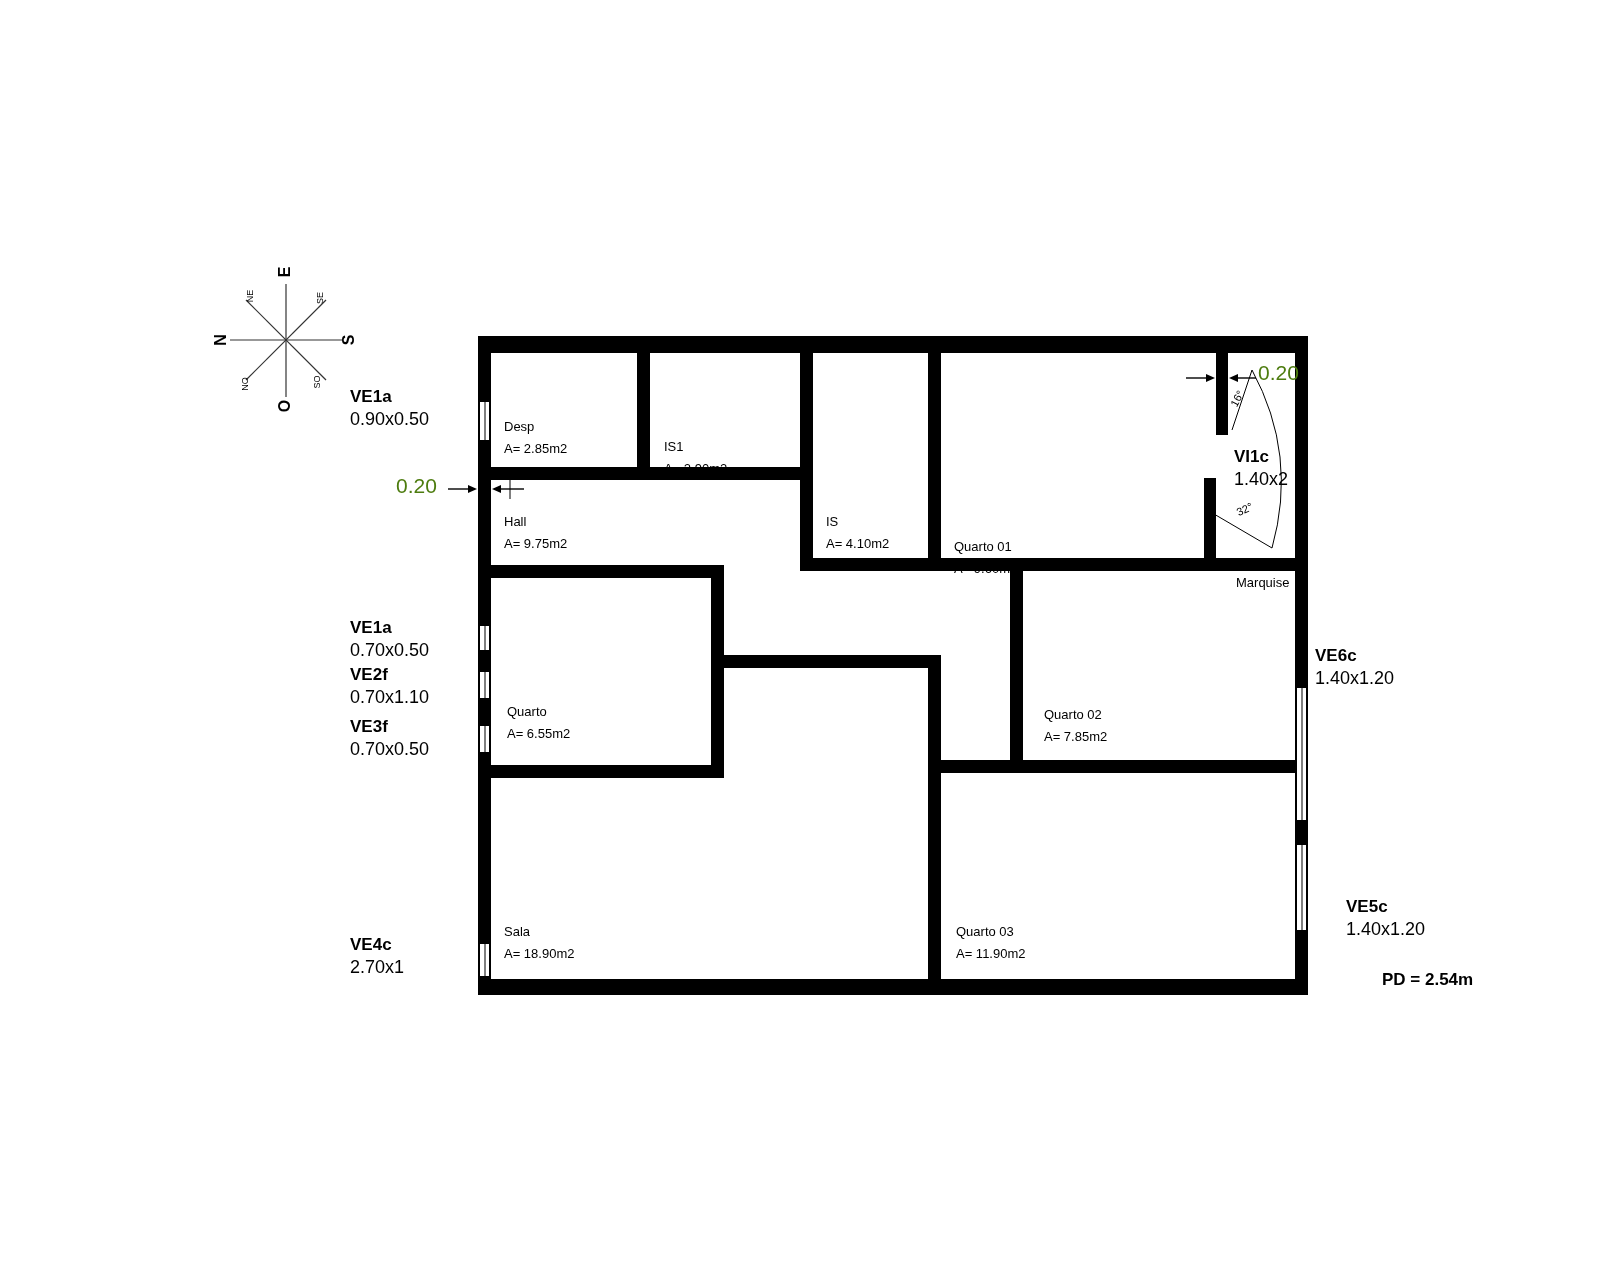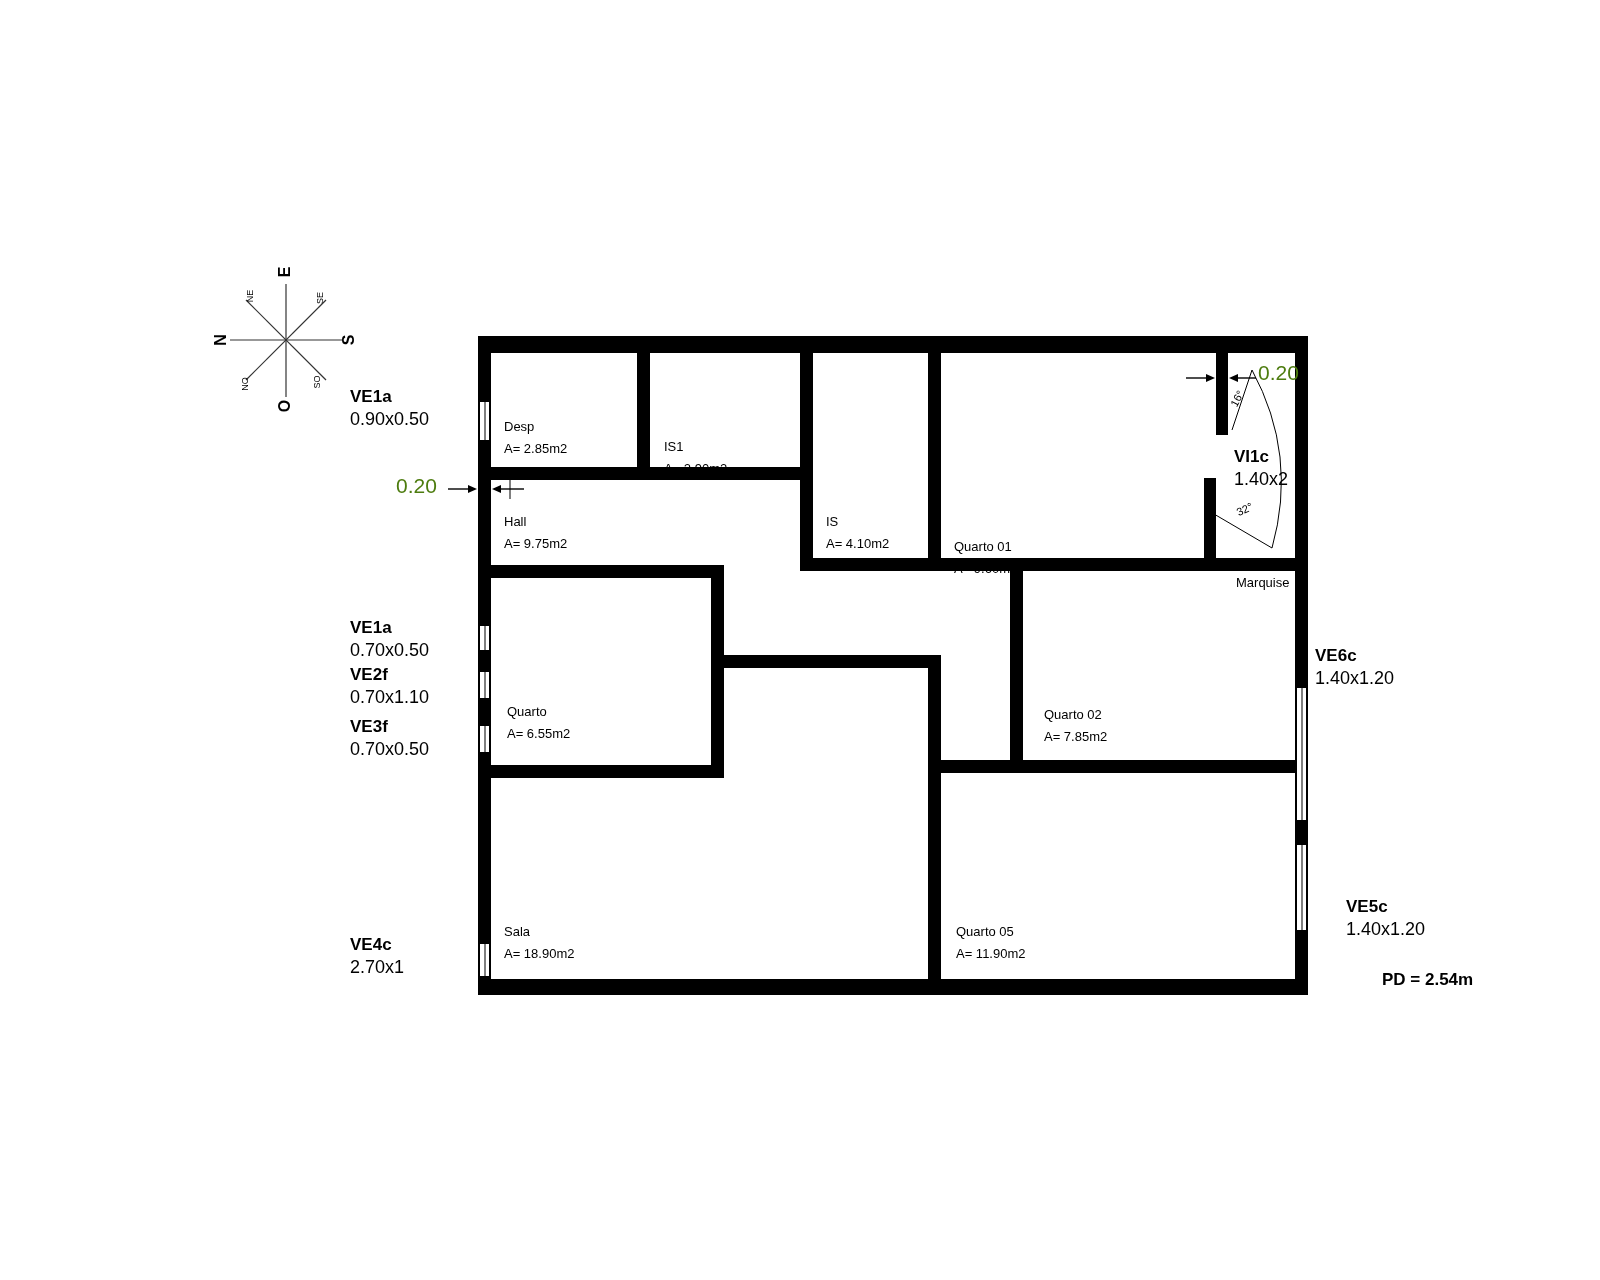--- a/index.html
+++ b/index.html
@@ -94,21 +94,21 @@
 </div>
 <div class="room-label" style="left:1044px; top:704px;">
   <div>Quarto 02</div>
   <div>A= 7.85m2</div>
 </div>
 <div class="room-label" style="left:504px; top:921px;">
   <div>Sala</div>
   <div>A= 18.90m2</div>
 </div>
 <div class="room-label" style="left:956px; top:921px;">
-  <div>Quarto 05</div>
+  <div>Quarto 03</div>
   <div>A= 11.90m2</div>
 </div>
 
 <div class="opening-label left-label" style="left:350px; top:386px;">
   <div class="code">VE1a</div>
   <div class="size">0.90x0.50</div>
 </div>
 <div class="opening-label left-label" style="left:350px; top:617px;">
   <div class="code">VE1a</div>
   <div class="size">0.70x0.50</div>

